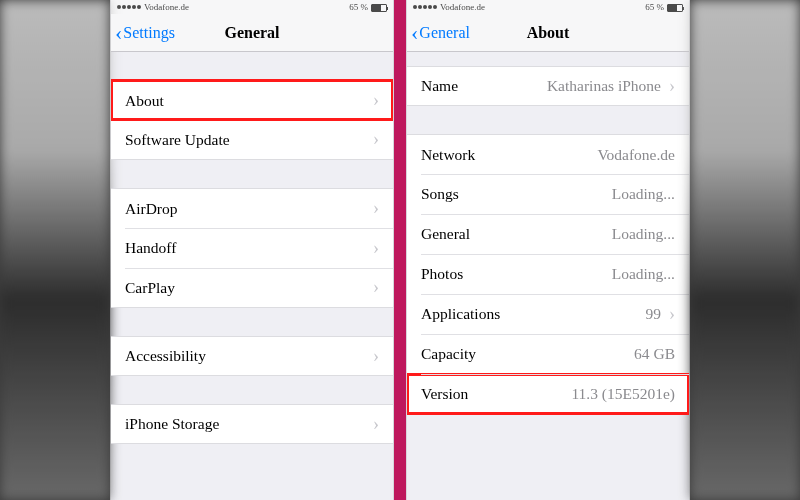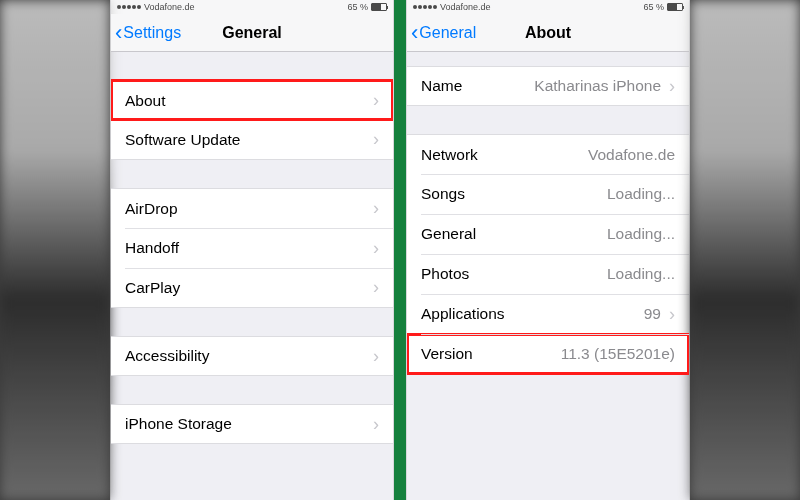--- a/index.html
+++ b/index.html
@@ -9,21 +9,22 @@
     background: #3a3a3a;
     display: flex;
     justify-content: center;
     align-items: stretch;
   }
   .stage {
     display: flex;
     gap: 12px;
     width: 580px;
     height: 500px;
-    background: #15803d;
+    background: #be185d;
+    font-family: Liberation Serif, serif;
   }
   .phone {
     flex: 1 1 50%;
     background: #efeff4;
     display: flex;
     flex-direction: column;
     overflow: hidden;
     border-left: 1px solid #d7d7db;
     border-right: 1px solid #d7d7db;
   }
@@ -41,21 +42,21 @@
     display: flex;
     align-items: center;
     justify-content: space-between;
     font-size: 9px;
     color: #4a4a4a;
     padding: 0 6px;
   }
   .status .carrier { display:flex; align-items:center; gap:3px; }
   .status .dots { display:flex; gap:1px; }
   .status .dots span { width:4px; height:4px; border-radius:50%; background:#4a4a4a; display:inline-block;}
-  .status .batt { display:flex; align-items:center; gap:3px;}
+  .status .batt { display:flex; align-items:flex-end; gap:3px;}
   .status .batt .cell { width:16px; height:8px; border:1px solid #4a4a4a; border-radius:1px; position:relative;}
   .status .batt .cell::after{content:"";position:absolute;right:-2px;top:2px;width:1px;height:3px;background:#4a4a4a;}
   .status .batt .fill{position:absolute;left:0;top:0;bottom:0;width:65%;background:#4a4a4a;}
   
   .nav {
     height: 38px;
     background: #f7f7f8;
     border-bottom: 1px solid #c8c7cc;
     display: flex;
     align-items: center;
@@ -253,20 +254,24 @@
           </div>
           <div class="row">
             <span class="label">Photos</span>
             <span class="value">Loading...</span>
           </div>
           <div class="row">
             <span class="label">Applications</span>
             <span class="value">99</span>
             <span class="disc">›</span>
           </div>
+          <div class="row">
+            <span class="label">Capacity</span>
+            <span class="value">64 GB</span>
+          </div>
           <div class="row highlight">
             <span class="label">Version</span>
             <span class="value">11.3 (15E5201e)</span>
           </div>
         </div>
       </div>
   </div>
 
 </div>
 

